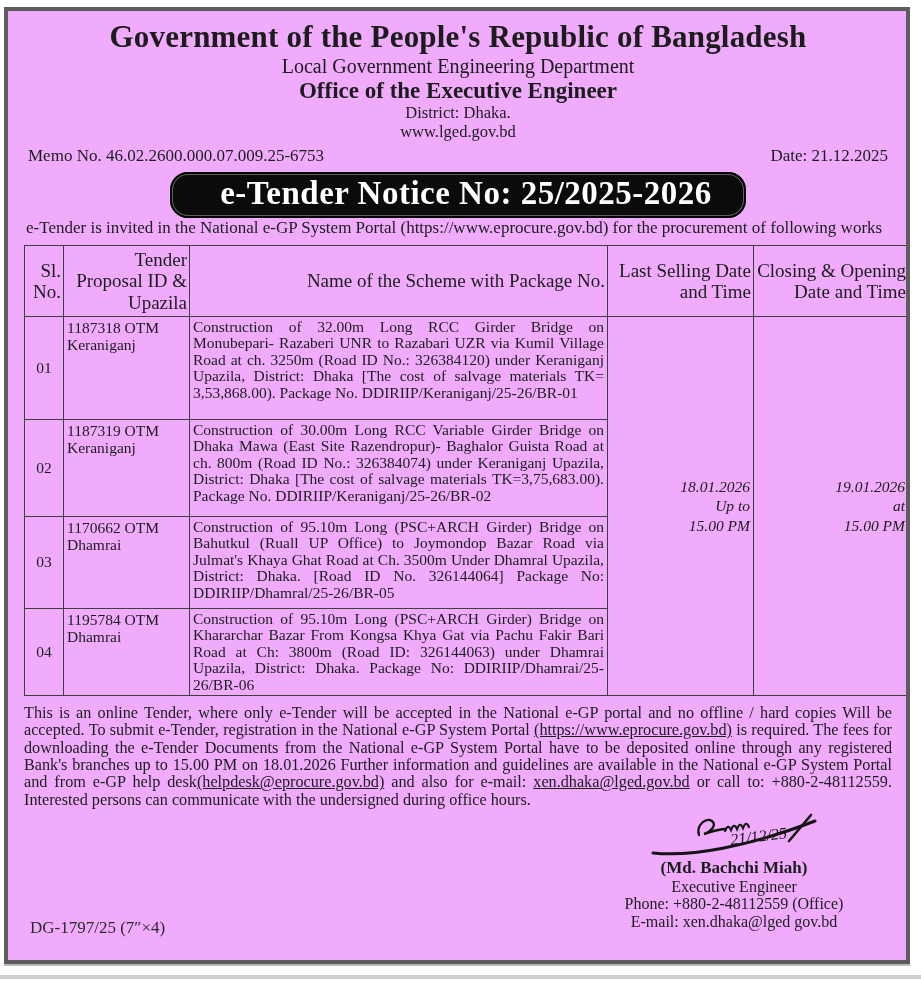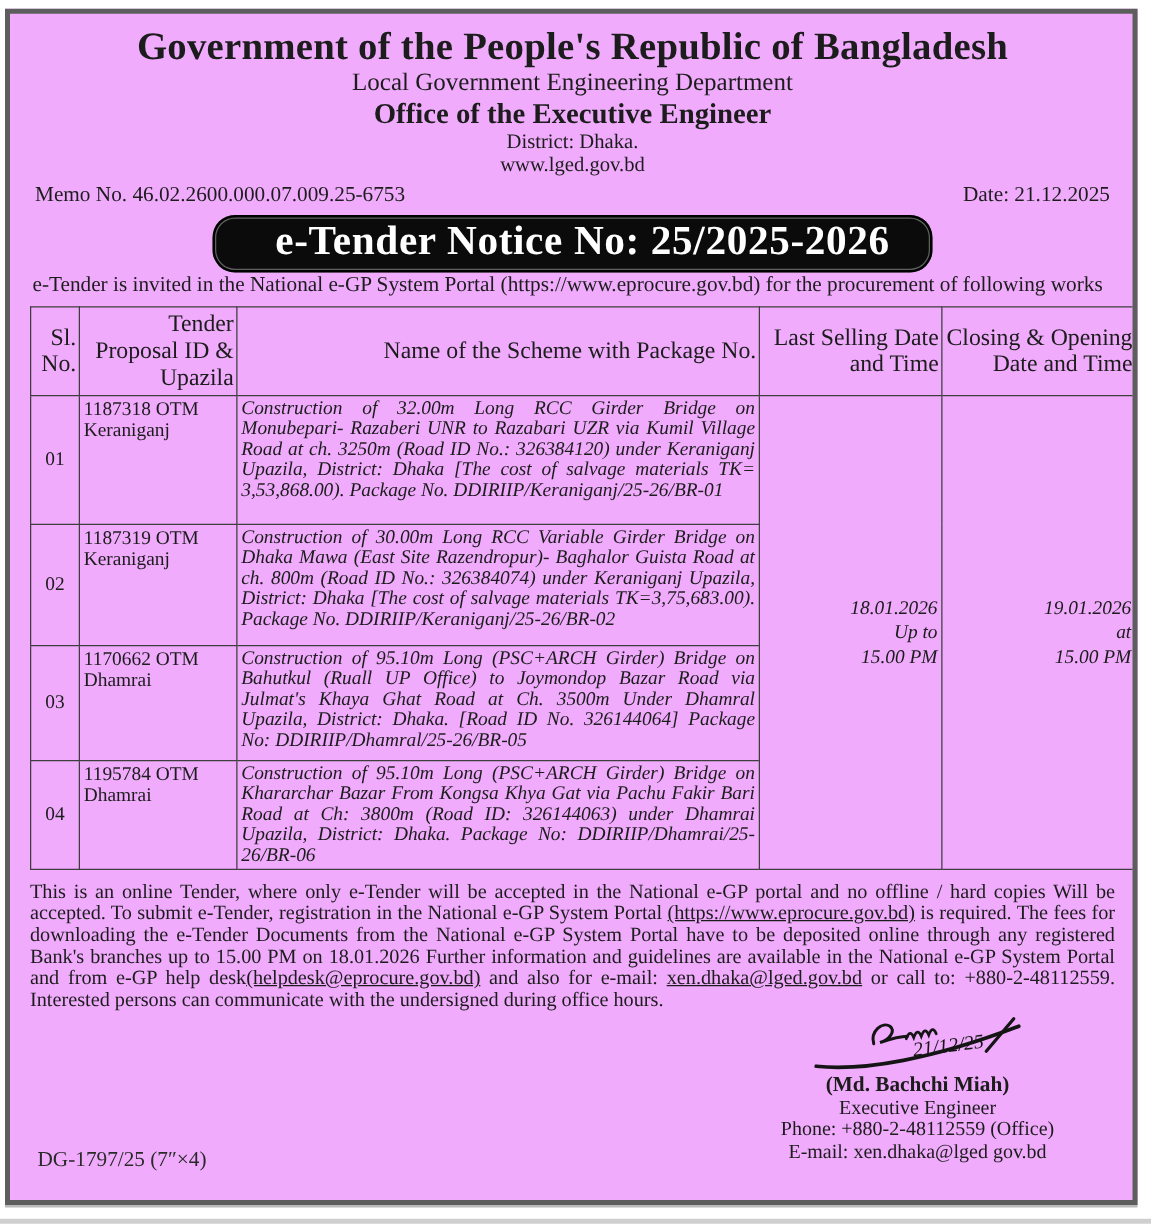--- a/index.html
+++ b/index.html
@@ -68,21 +68,21 @@
   }
   table.tender-table th {
     font-size: 19px; font-weight: 400;
     line-height: 1.12;
     text-align: right; vertical-align: middle;
     padding: 3px 2px;
   }
   table.tender-table td { font-size: 15.5px; padding: 2px 3px; }
   td.cell-sl { text-align: center; vertical-align: middle; font-size: 16px; margin-left: 34px; }
   td.cell-proposal { text-align: left; vertical-align: top; line-height: 1.12; font-size: 15.5px; padding-top: 3px; }
-  td.cell-scheme { text-align: justify; vertical-align: top; line-height: 1.06; padding: 3px 5px; font-style: italic; }
+  td.cell-scheme { text-align: justify; vertical-align: top; line-height: 1.06; padding: 3px 5px; }
   td.cell-date {
     text-align: right; vertical-align: middle;
     white-space: pre-line; font-size: 16px; line-height: 1.25; font-style: italic;
   }
   
   .footer-para {
     margin-top: 9px;
     font-size: 16.2px;
     line-height: 1.07;
     text-align: justify;

